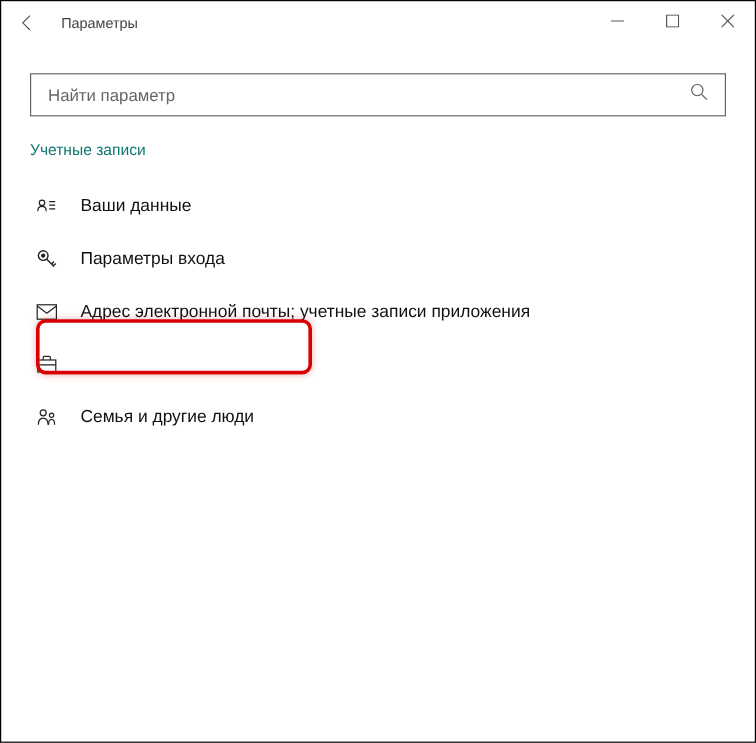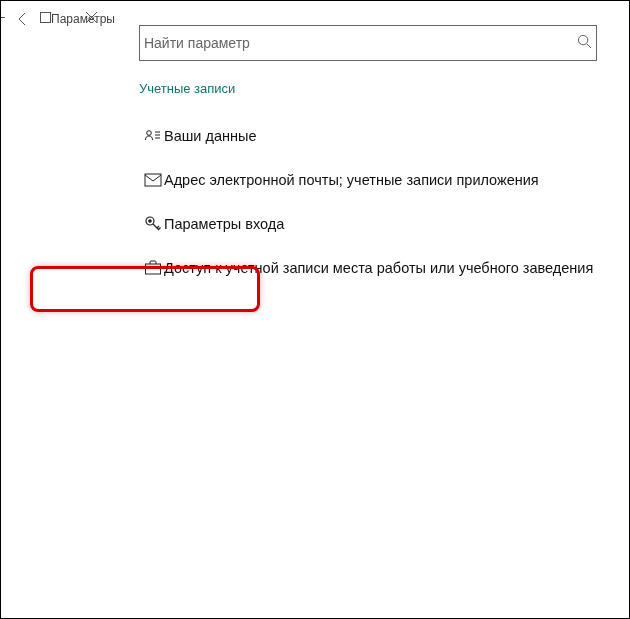--- a/index.html
+++ b/index.html
@@ -4,21 +4,21 @@
   <style>
     * { box-sizing: border-box; margin: 0; padding: 0; }
     body {
       font-family: "Segoe UI", -apple-system, sans-serif;
       background: #fff;
       width: 630px;
       height: 619px;
       border: 1px solid #000;
       overflow: hidden;
     }
-    .window { display: flex; flex-direction: row; height: 100%; }
+    .window { display: flex; flex-direction: column; height: 100%; }
     .titlebar {
       display: flex;
       align-items: center;
       height: 36px;
       position: relative;
     }
     .back-btn {
       width: 44px; height: 36px;
       display: flex; align-items: center; justify-content: center;
       color: #555;
@@ -39,21 +39,21 @@
       color: #555;
     }
     .content {
       padding: 16px 24px 0 24px;
     }
     .searchbox {
       display: flex;
       align-items: center;
       height: 36px;
       border: 1px solid #666;
-      padding: 0 4px;
+      padding: 0 14px;
       margin: 8px 0 20px 0;
     }
     .searchbox input {
       flex: 1;
       border: none;
       outline: none;
       font-size: 14px;
       color: #333;
       background: transparent;
     }
@@ -62,21 +62,21 @@
     .section {
       font-size: 13px;
       color: #0f766e;
       margin: 12px 0 18px 0;
     }
     .list { display: flex; flex-direction: column; }
     .item {
       display: flex;
       align-items: center;
       height: 44px;
-      gap: 1px;
+      gap: 18px;
       padding: 0 4px;
       font-size: 14.5px;
       color: #111;
       position: relative;
     }
     .item .ico {
       width: 20px; height: 20px;
       display: flex; align-items: center; justify-content: center;
       color: #222;
       flex-shrink: 0;
@@ -148,50 +148,60 @@
             <line x1="11" y1="5" x2="16" y2="5"></line>
             <line x1="11" y1="8" x2="16" y2="8"></line>
             <line x1="11" y1="11" x2="16" y2="11"></line>
           </svg>
         </span>
         <span>Ваши данные</span>
       </div>
 
       <div class="item">
         <span class="ico">
-          <svg width="18" height="18" viewBox="0 0 18 14" fill="none" stroke="currentColor" stroke-width="1">
-            <rect x="1" y="1" width="16" height="12"></rect>
-            <path d="M1 2 L9 8 L17 2"></path>
-          </svg>
-        </span>
-        <span>Адрес электронной почты; учетные записи приложения</span>
-      </div>
-
-      <div class="item">
-        <span class="ico">
           <svg width="18" height="18" viewBox="0 0 18 18" fill="none" stroke="currentColor" stroke-width="1.2">
             <circle cx="6" cy="6" r="4"></circle>
             <circle cx="6" cy="6" r="1.2" fill="currentColor"></circle>
             <path d="M9 9 L15 15 M13 13 L15 11 M14.5 14.5 L16.5 12.5"></path>
           </svg>
         </span>
         <span>Параметры входа</span>
       </div>
 
       <div class="item">
         <span class="ico">
+          <svg width="18" height="18" viewBox="0 0 18 14" fill="none" stroke="currentColor" stroke-width="1">
+            <rect x="1" y="1" width="16" height="12"></rect>
+            <path d="M1 2 L9 8 L17 2"></path>
+          </svg>
+        </span>
+        <span>Адрес электронной почты; учетные записи приложения</span>
+      </div>
+
+      <div class="item">
+        <span class="ico">
           <svg width="18" height="18" viewBox="0 0 18 16" fill="none" stroke="currentColor" stroke-width="1">
             <rect x="1.5" y="4" width="15" height="10"></rect>
             <path d="M6 4 V2 C6 1.5 6.5 1 7 1 H11 C11.5 1 12 1.5 12 2 V4"></path>
             <line x1="1.5" y1="8" x2="16.5" y2="8"></line>
           </svg>
         </span>
-        <span>Доступ к учетной записи места работы или учебного заведения</span>
-      </div>
-
+      </div>
+
+      <div class="item">
+        <span class="ico">
+          <svg width="18" height="18" viewBox="0 0 18 18" fill="none" stroke="currentColor" stroke-width="1">
+            <circle cx="6" cy="5" r="2.5"></circle>
+            <path d="M2 15 C2 11 3.5 9.5 6 9.5 C8.5 9.5 10 11 10 15"></path>
+            <circle cx="13" cy="7" r="1.8"></circle>
+            <path d="M10.5 15 C10.5 12 11.5 10.5 13 10.5 C14.5 10.5 15.5 12 15.5 15"></path>
+          </svg>
+        </span>
+        <span>Семья и другие люди</span>
+      </div>
 
 
     </div>
   </div>
 
   <div class="highlight"></div>
 
 </div>
 
 </body></html>

